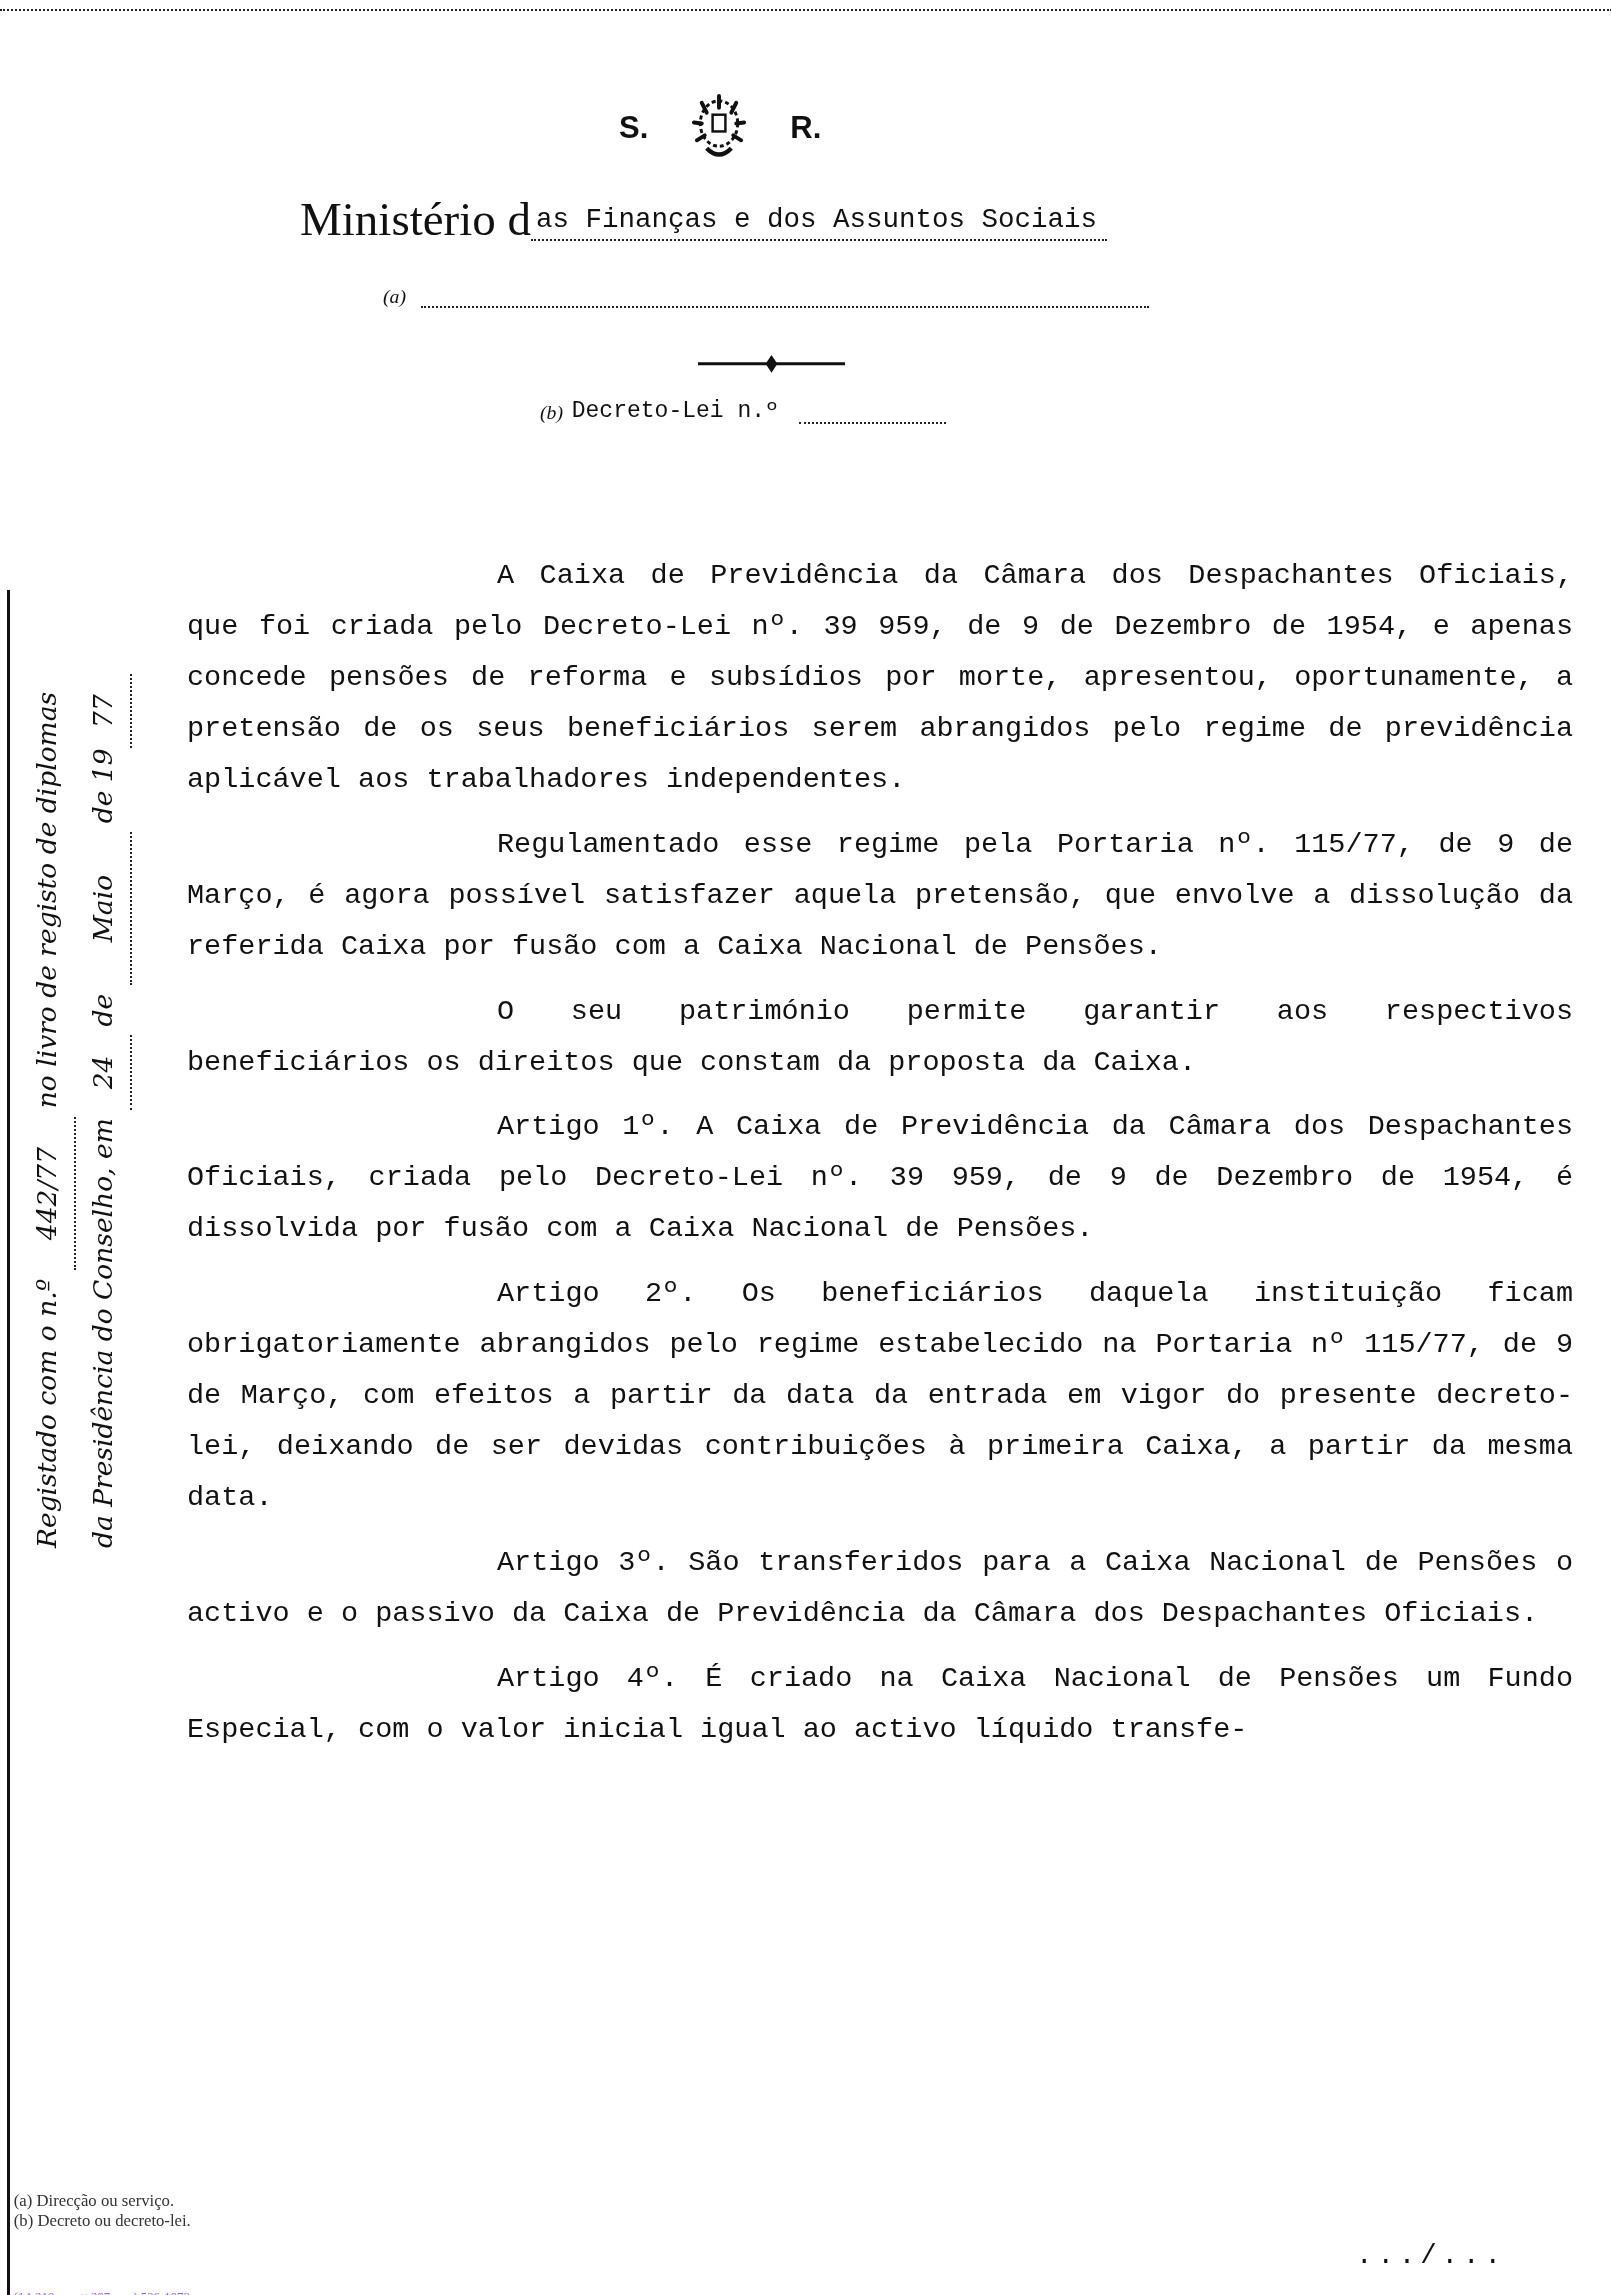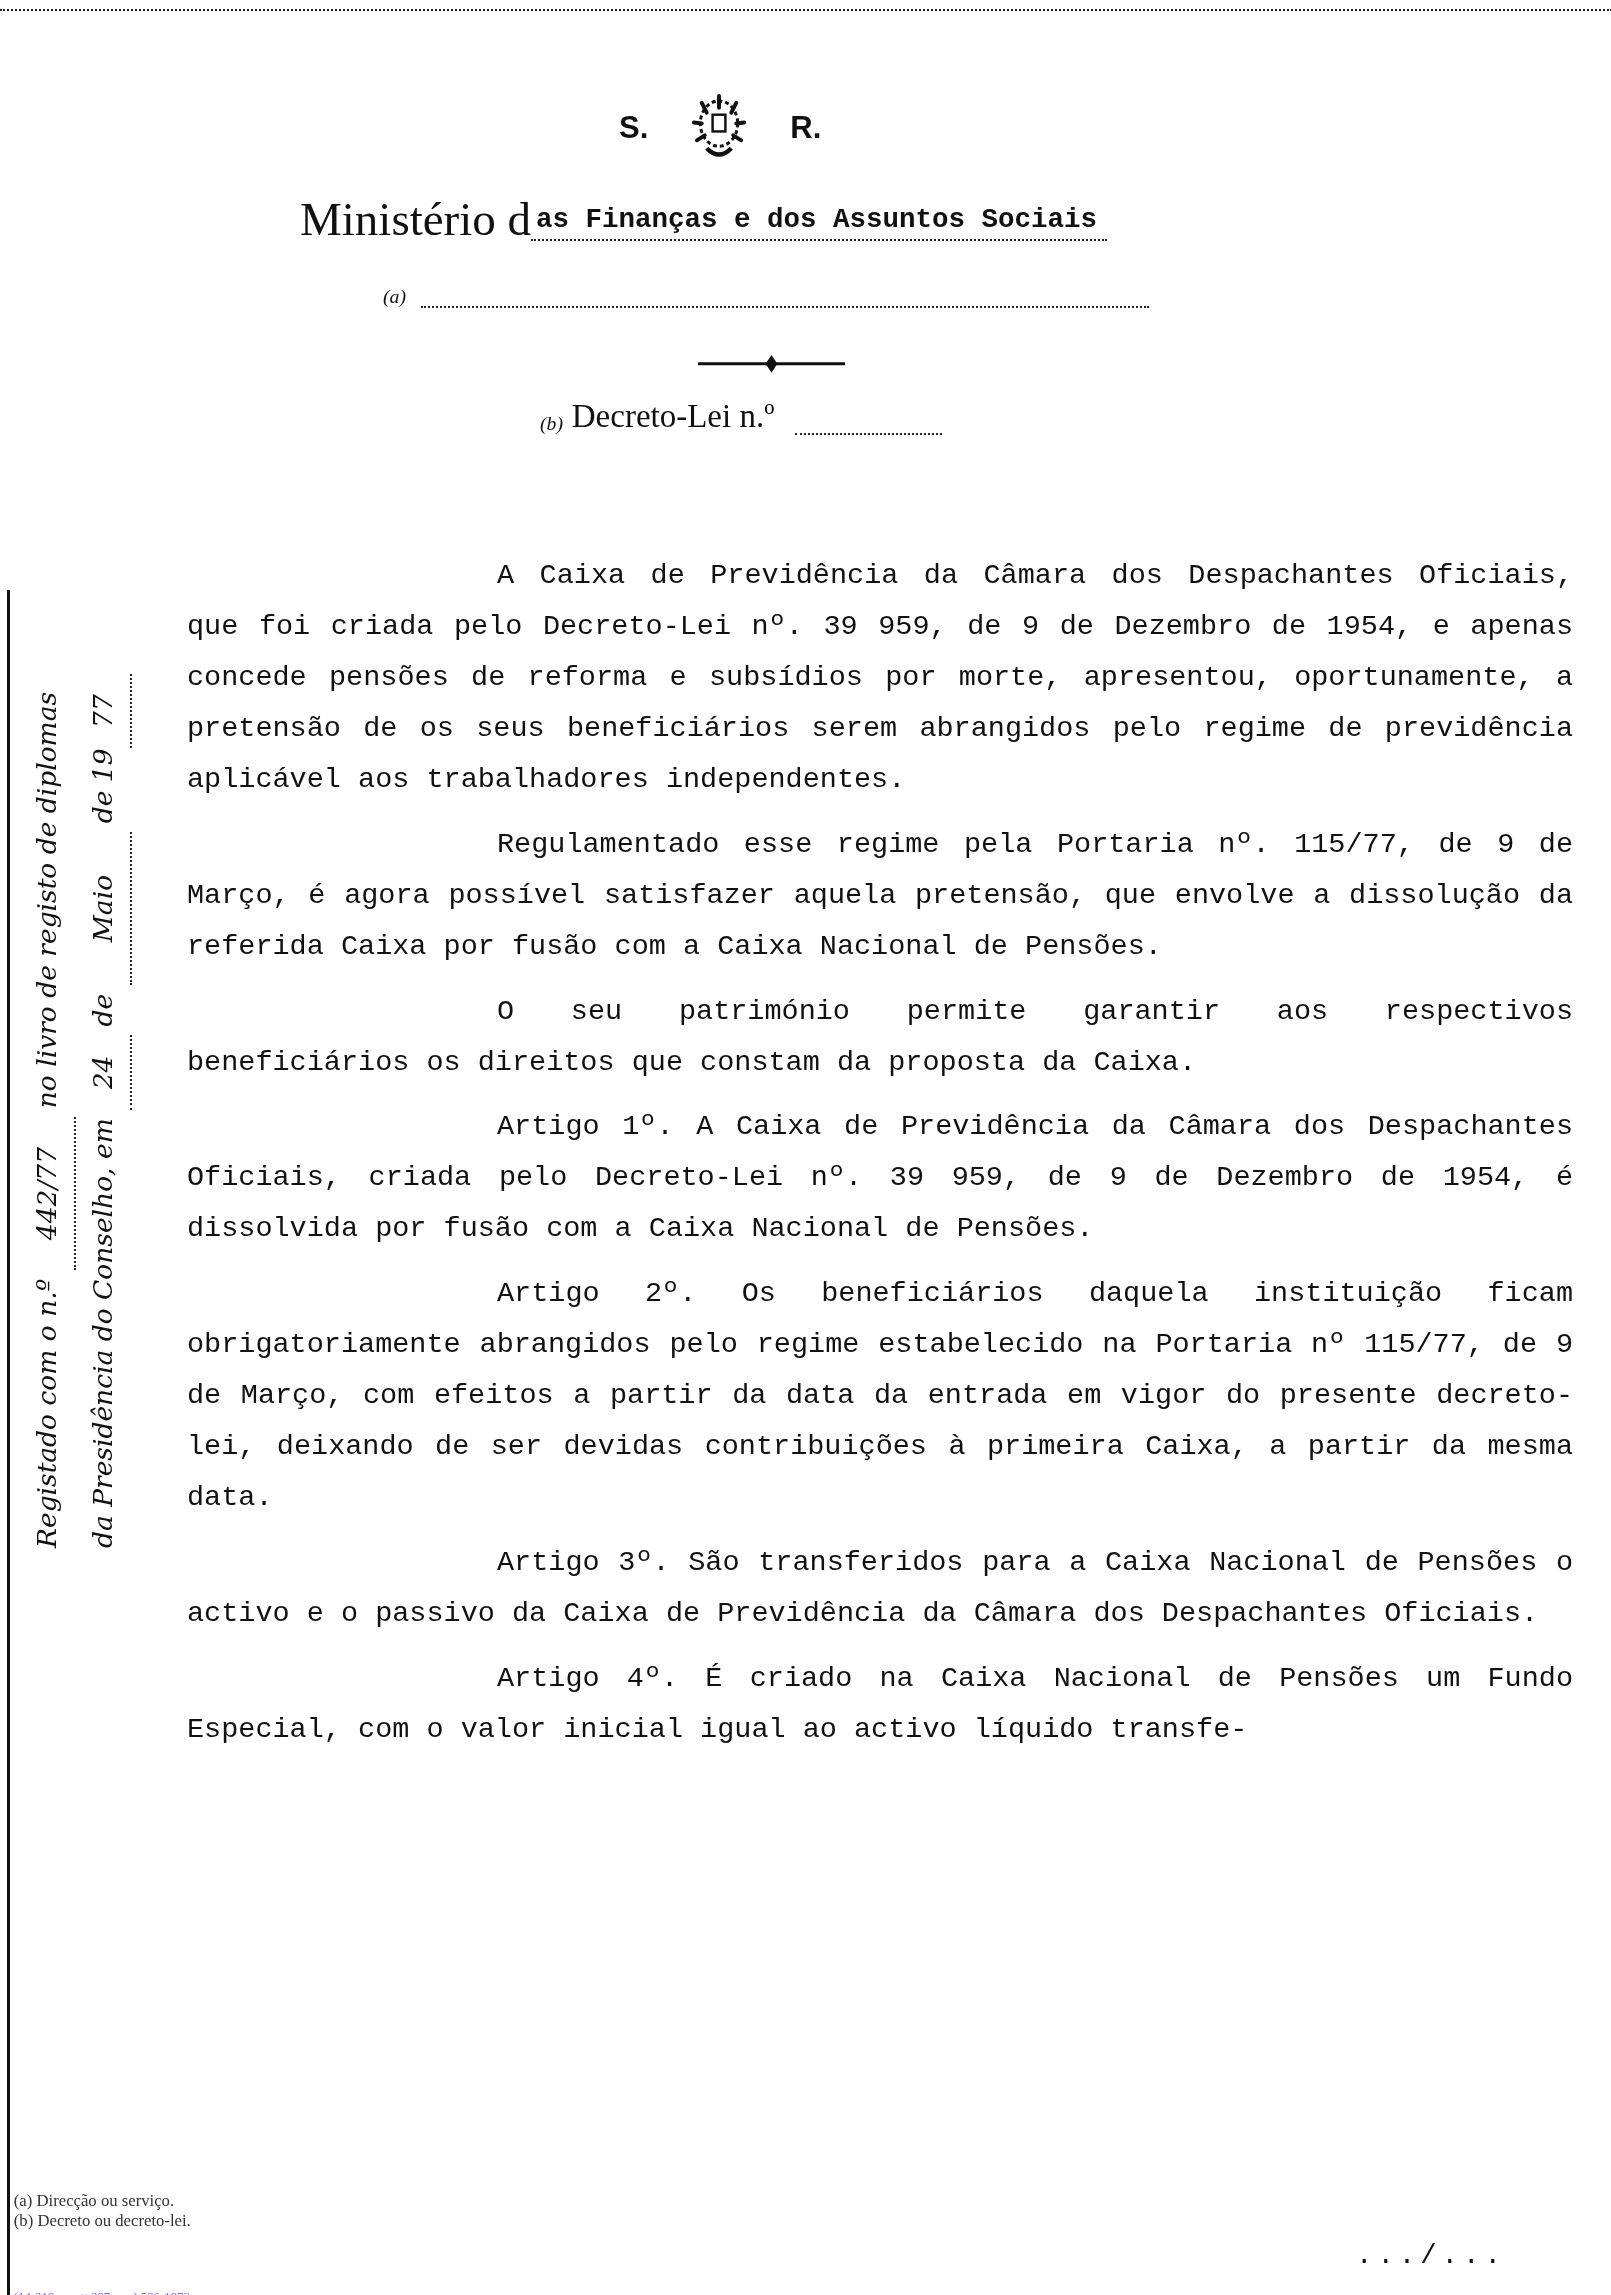--- a/index.html
+++ b/index.html
@@ -30,37 +30,37 @@
   .crest svg { width: 64px; height: 69px; }
   .ministry {
     position: absolute; top: 192px; left: 300px; width: 1032px;
     white-space: nowrap; display: flex; align-items: flex-end; text-align: center;
   }
   .ministry .label {
     font-family: "Liberation Serif", serif; font-size: 47px; letter-spacing: 0px;
   }
   .ministry .name {
     font-family: "Liberation Mono", monospace; font-size: 27.5px;
-    border-bottom: 2.9px dotted #222; padding: 0 9.8px 3.9px 4.9px; margin-bottom: 5px; font-weight: bold;
+    border-bottom: 2.9px dotted #222; padding: 0 9.8px 3.9px 4.9px; margin-bottom: 5px;
   }
   .line-a {
     position: absolute; top: 285px; left: 383px; width: 766px;
     display: flex; align-items: flex-end; gap: 14.7px;
   }
   .line-a .tag { font-family: "Liberation Serif", serif; font-style: italic; font-size: 19.7px; }
   .line-a .fill { flex: 1; border-bottom: 2.9px dotted #222; height: 17.7px; }
   .divider {
     position: absolute; top: 354px; left: 698px; width: 147px; height: 19.7px;
   }
   .decree {
     position: absolute; top: 398px; left: 540px; width: 491px;
     display: flex; align-items: flex-end; gap: 8.8px;
   }
   .decree .tag { font-family: "Liberation Serif", serif; font-style: italic; font-size: 19.7px; }
-  .decree .label { font-family: Liberation Serif, serif; font-size: 33px; }
+  .decree .label { font-family: Liberation Mono, monospace; font-size: 23px; }
   .decree .fill { width: 147px; border-bottom: 2.9px dotted #222; height: 21.6px; margin-left: 11.8px; }
 
   
   .body {
     position: absolute; left: 187px; top: 550px; width: 1386px;
     font-size: 28.5px; line-height: 51px;
   }
   .para { margin: 0 0 13.8px 0; text-align: justify; }
   .para .indent { display: inline-block; width: 310px; }
 

